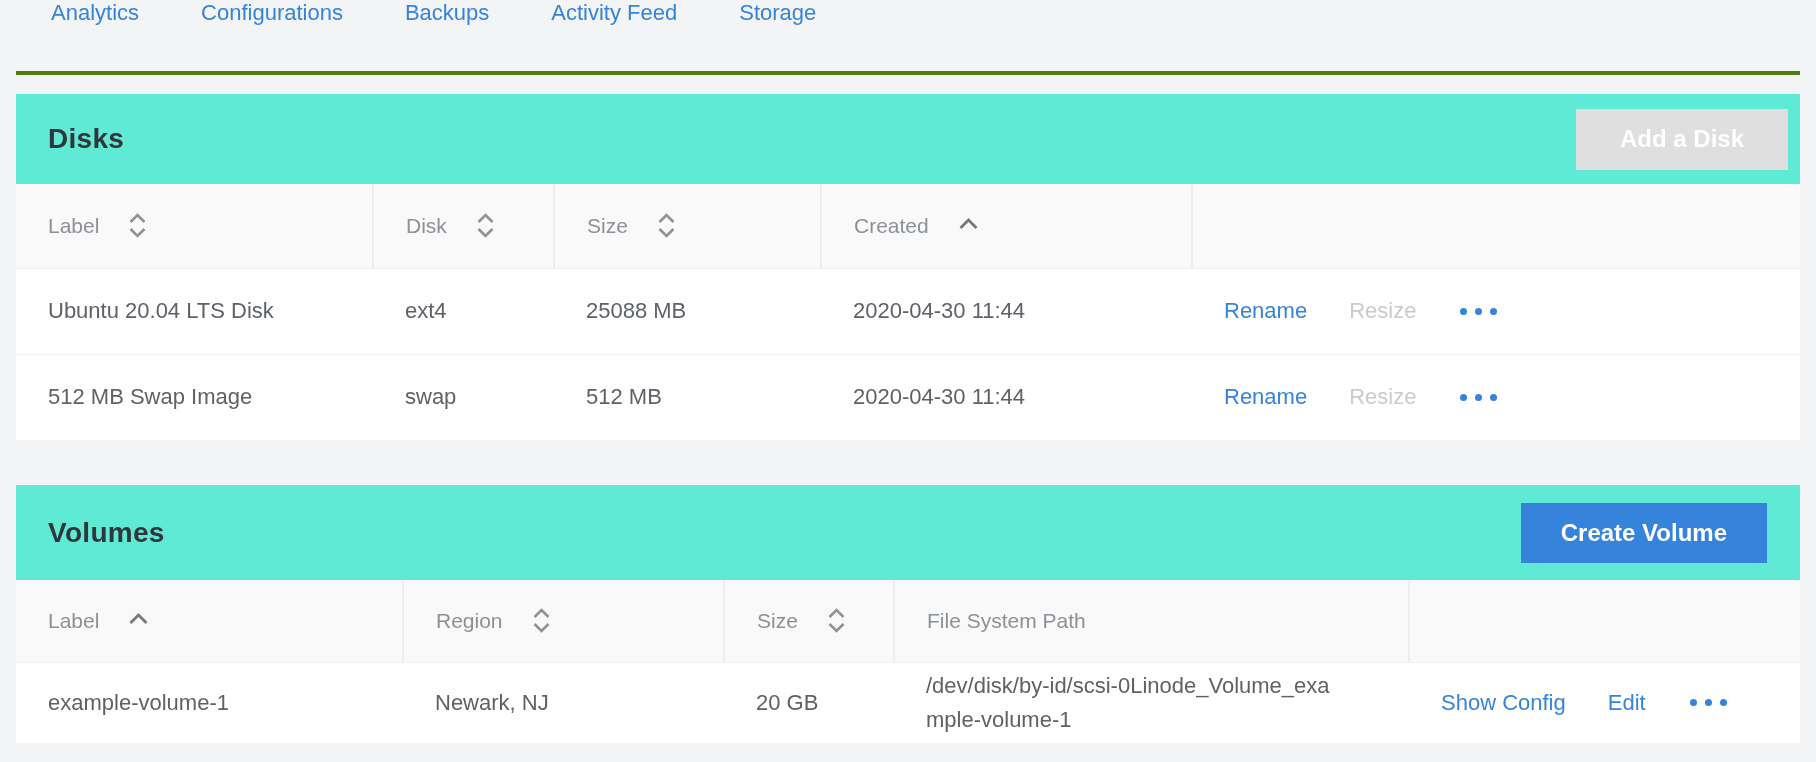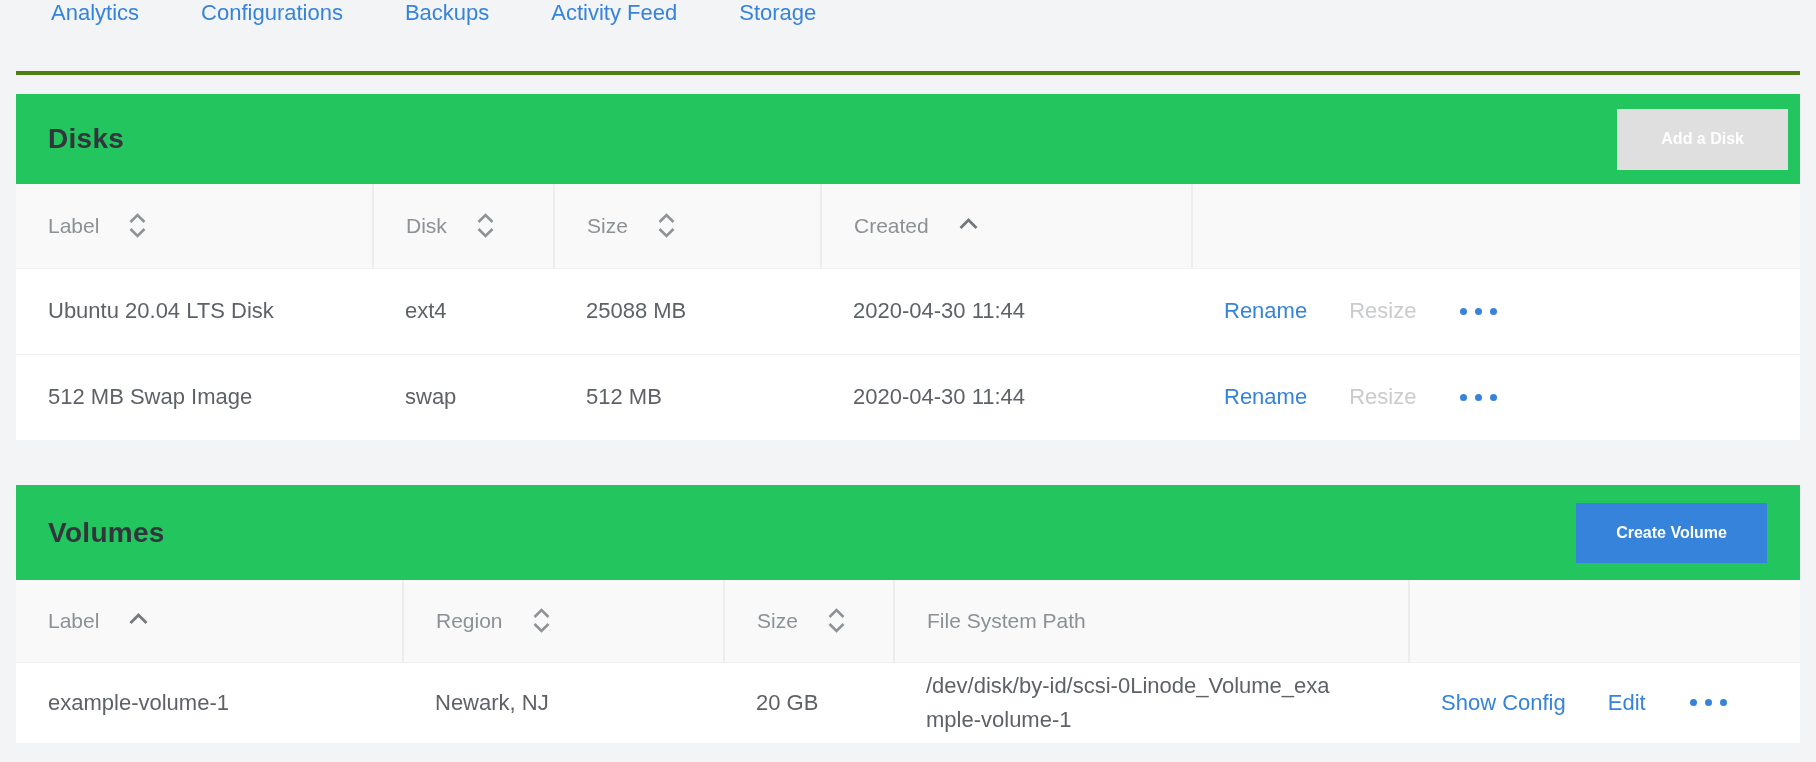--- a/index.html
+++ b/index.html
@@ -24,36 +24,36 @@
     font-size: 22px; color: #3683dc;
     position: relative; cursor: pointer; white-space: nowrap;
   }
   .tab.active { color: #32363c; font-weight: 700; }
   .tab.active::after {
     content: ""; position: absolute; left: 0; right: 0; bottom: 0;
     height: 5px; background: #3683dc;
   }
 
   
-  .panel { margin: 0 16px; background: #22c55e; }
+  .panel { margin: 0 16px; background: #5eead4; }
   .panel.disks   { margin-top: 19px; }
   .panel.volumes { margin-top: 45px; }
 
   .panel-head {
     display: flex; align-items: center; justify-content: space-between;
     padding-left: 32px;
   }
   .panel.disks   .panel-head { height: 90px; }
   .panel.volumes .panel-head { height: 95px; }
   .panel-title {
     margin: 0; font-size: 28px; font-weight: 700;
     color: #32363c; letter-spacing: .3px;
   }
   .btn {
-    font-family: inherit; font-size: 16px; font-weight: 700;
+    font-family: inherit; font-size: 24px; font-weight: 700;
     border: none; height: 61px; white-space: nowrap;
   }
   .btn-disabled {
     background: #dfdfe0; color: #fefefe;
     padding: 0 44px; margin-right: 12px; cursor: default;
   }
   .btn-primary {
     background: #3683dc; color: #ffffff;
     padding: 0 40px; height: 60px; margin-right: 33px; cursor: pointer;
   }

